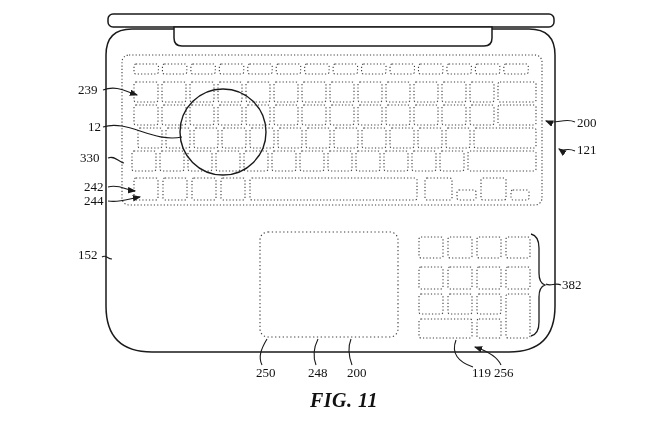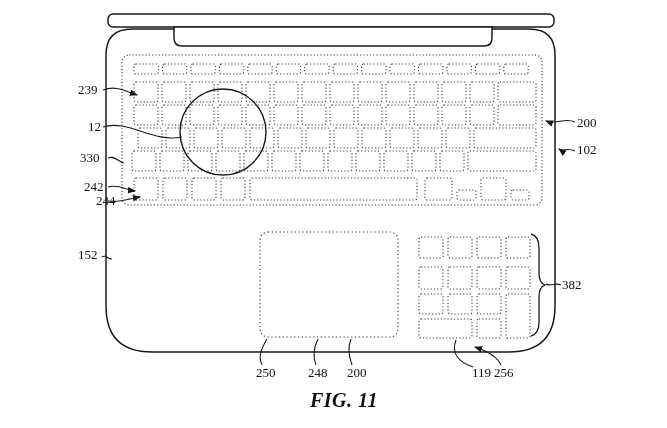--- a/index.html
+++ b/index.html
@@ -151,24 +151,24 @@
         <path d="M351,339 C347,349 349,357 352,365" class="lead"></path>
         <path d="M456,340 C451,353 458,362 473,367" class="lead"></path>
         <path d="M501,365 C497,356 487,351 475,347" class="lead" marker-end="url(#arr)"></path>
       </g>
   </svg>
 
   <div class="ref" style="left:78px;top:83px">239</div>
   <div class="ref" style="left:88px;top:120px">12</div>
   <div class="ref" style="left:80px;top:151px">330</div>
   <div class="ref" style="left:84px;top:180px">242</div>
-  <div class="ref" style="left:96px;top:194px">244</div>
+  <div class="ref" style="left:84px;top:194px">244</div>
   <div class="ref" style="left:78px;top:248px">152</div>
   <div class="ref" style="left:577px;top:116px">200</div>
-  <div class="ref" style="left:577px;top:143px">102</div>
+  <div class="ref" style="left:577px;top:143px">121</div>
   <div class="ref" style="left:562px;top:278px">382</div>
   <div class="ref" style="left:256px;top:366px">250</div>
   <div class="ref" style="left:308px;top:366px">248</div>
   <div class="ref" style="left:347px;top:366px">200</div>
   <div class="ref" style="left:472px;top:366px">119</div>
   <div class="ref" style="left:494px;top:366px">256</div>
 
   <div class="caption" style="left:310px;top:393px">FIG. 11</div>
 </div>
 

